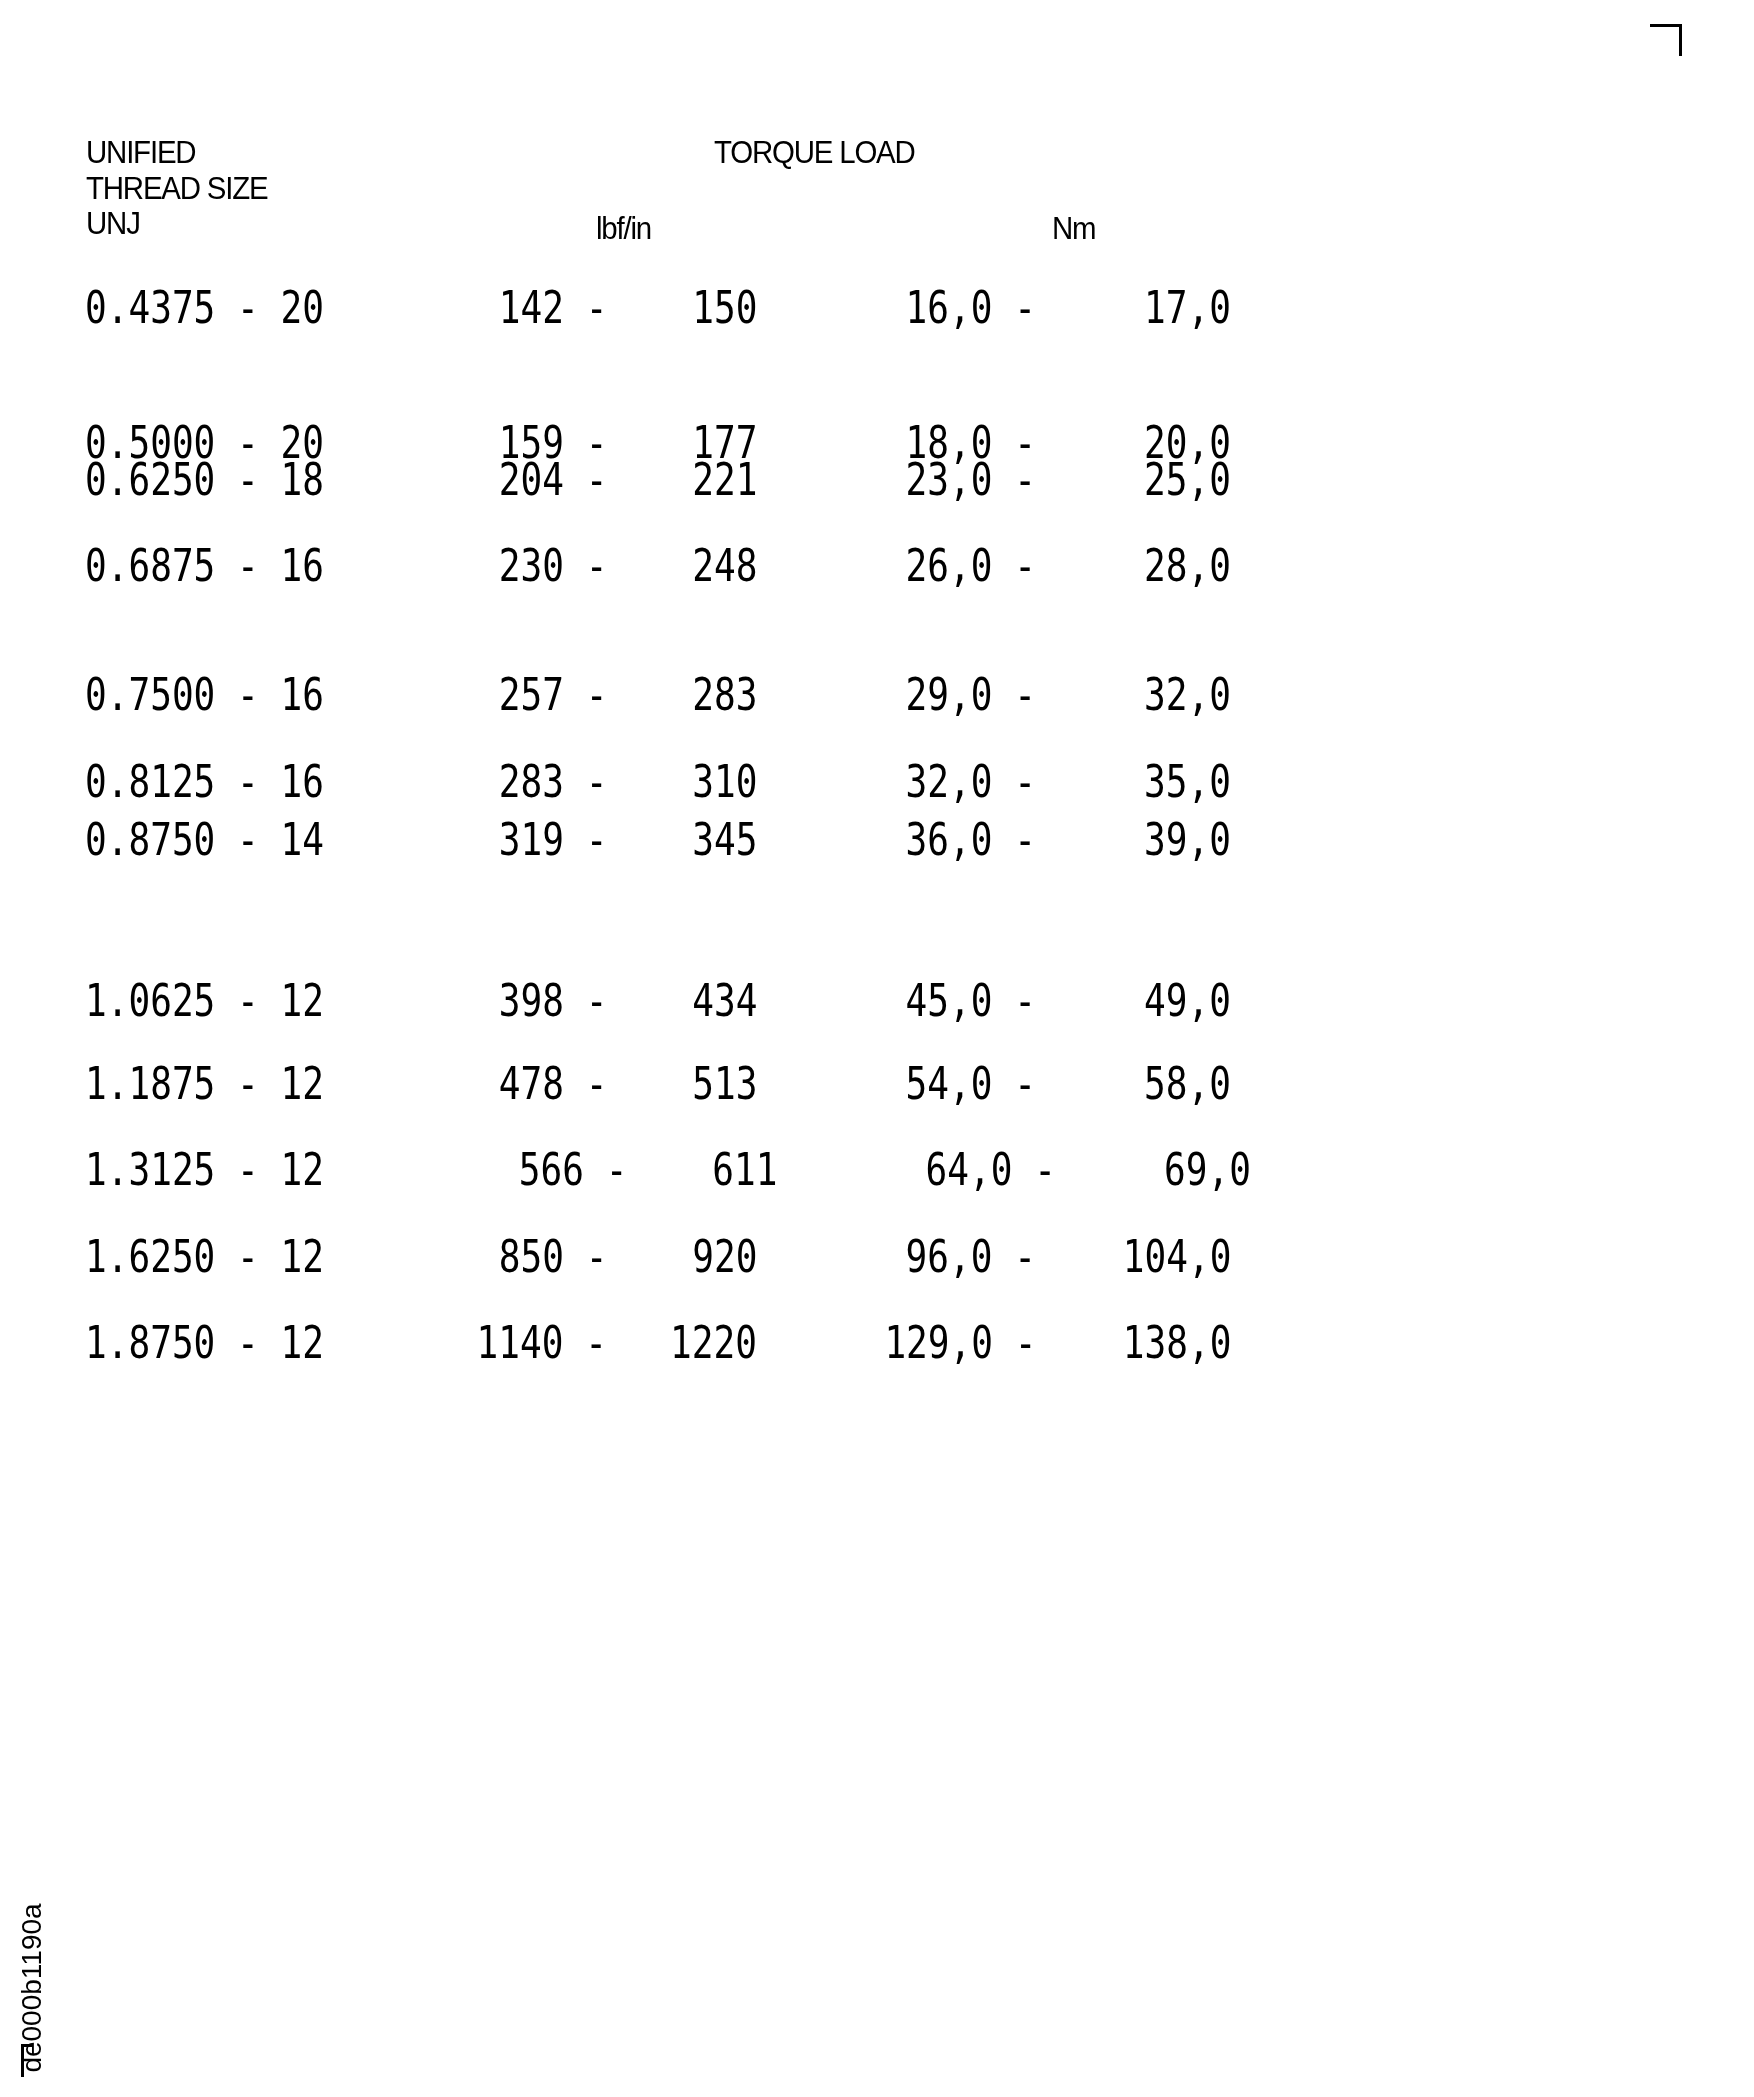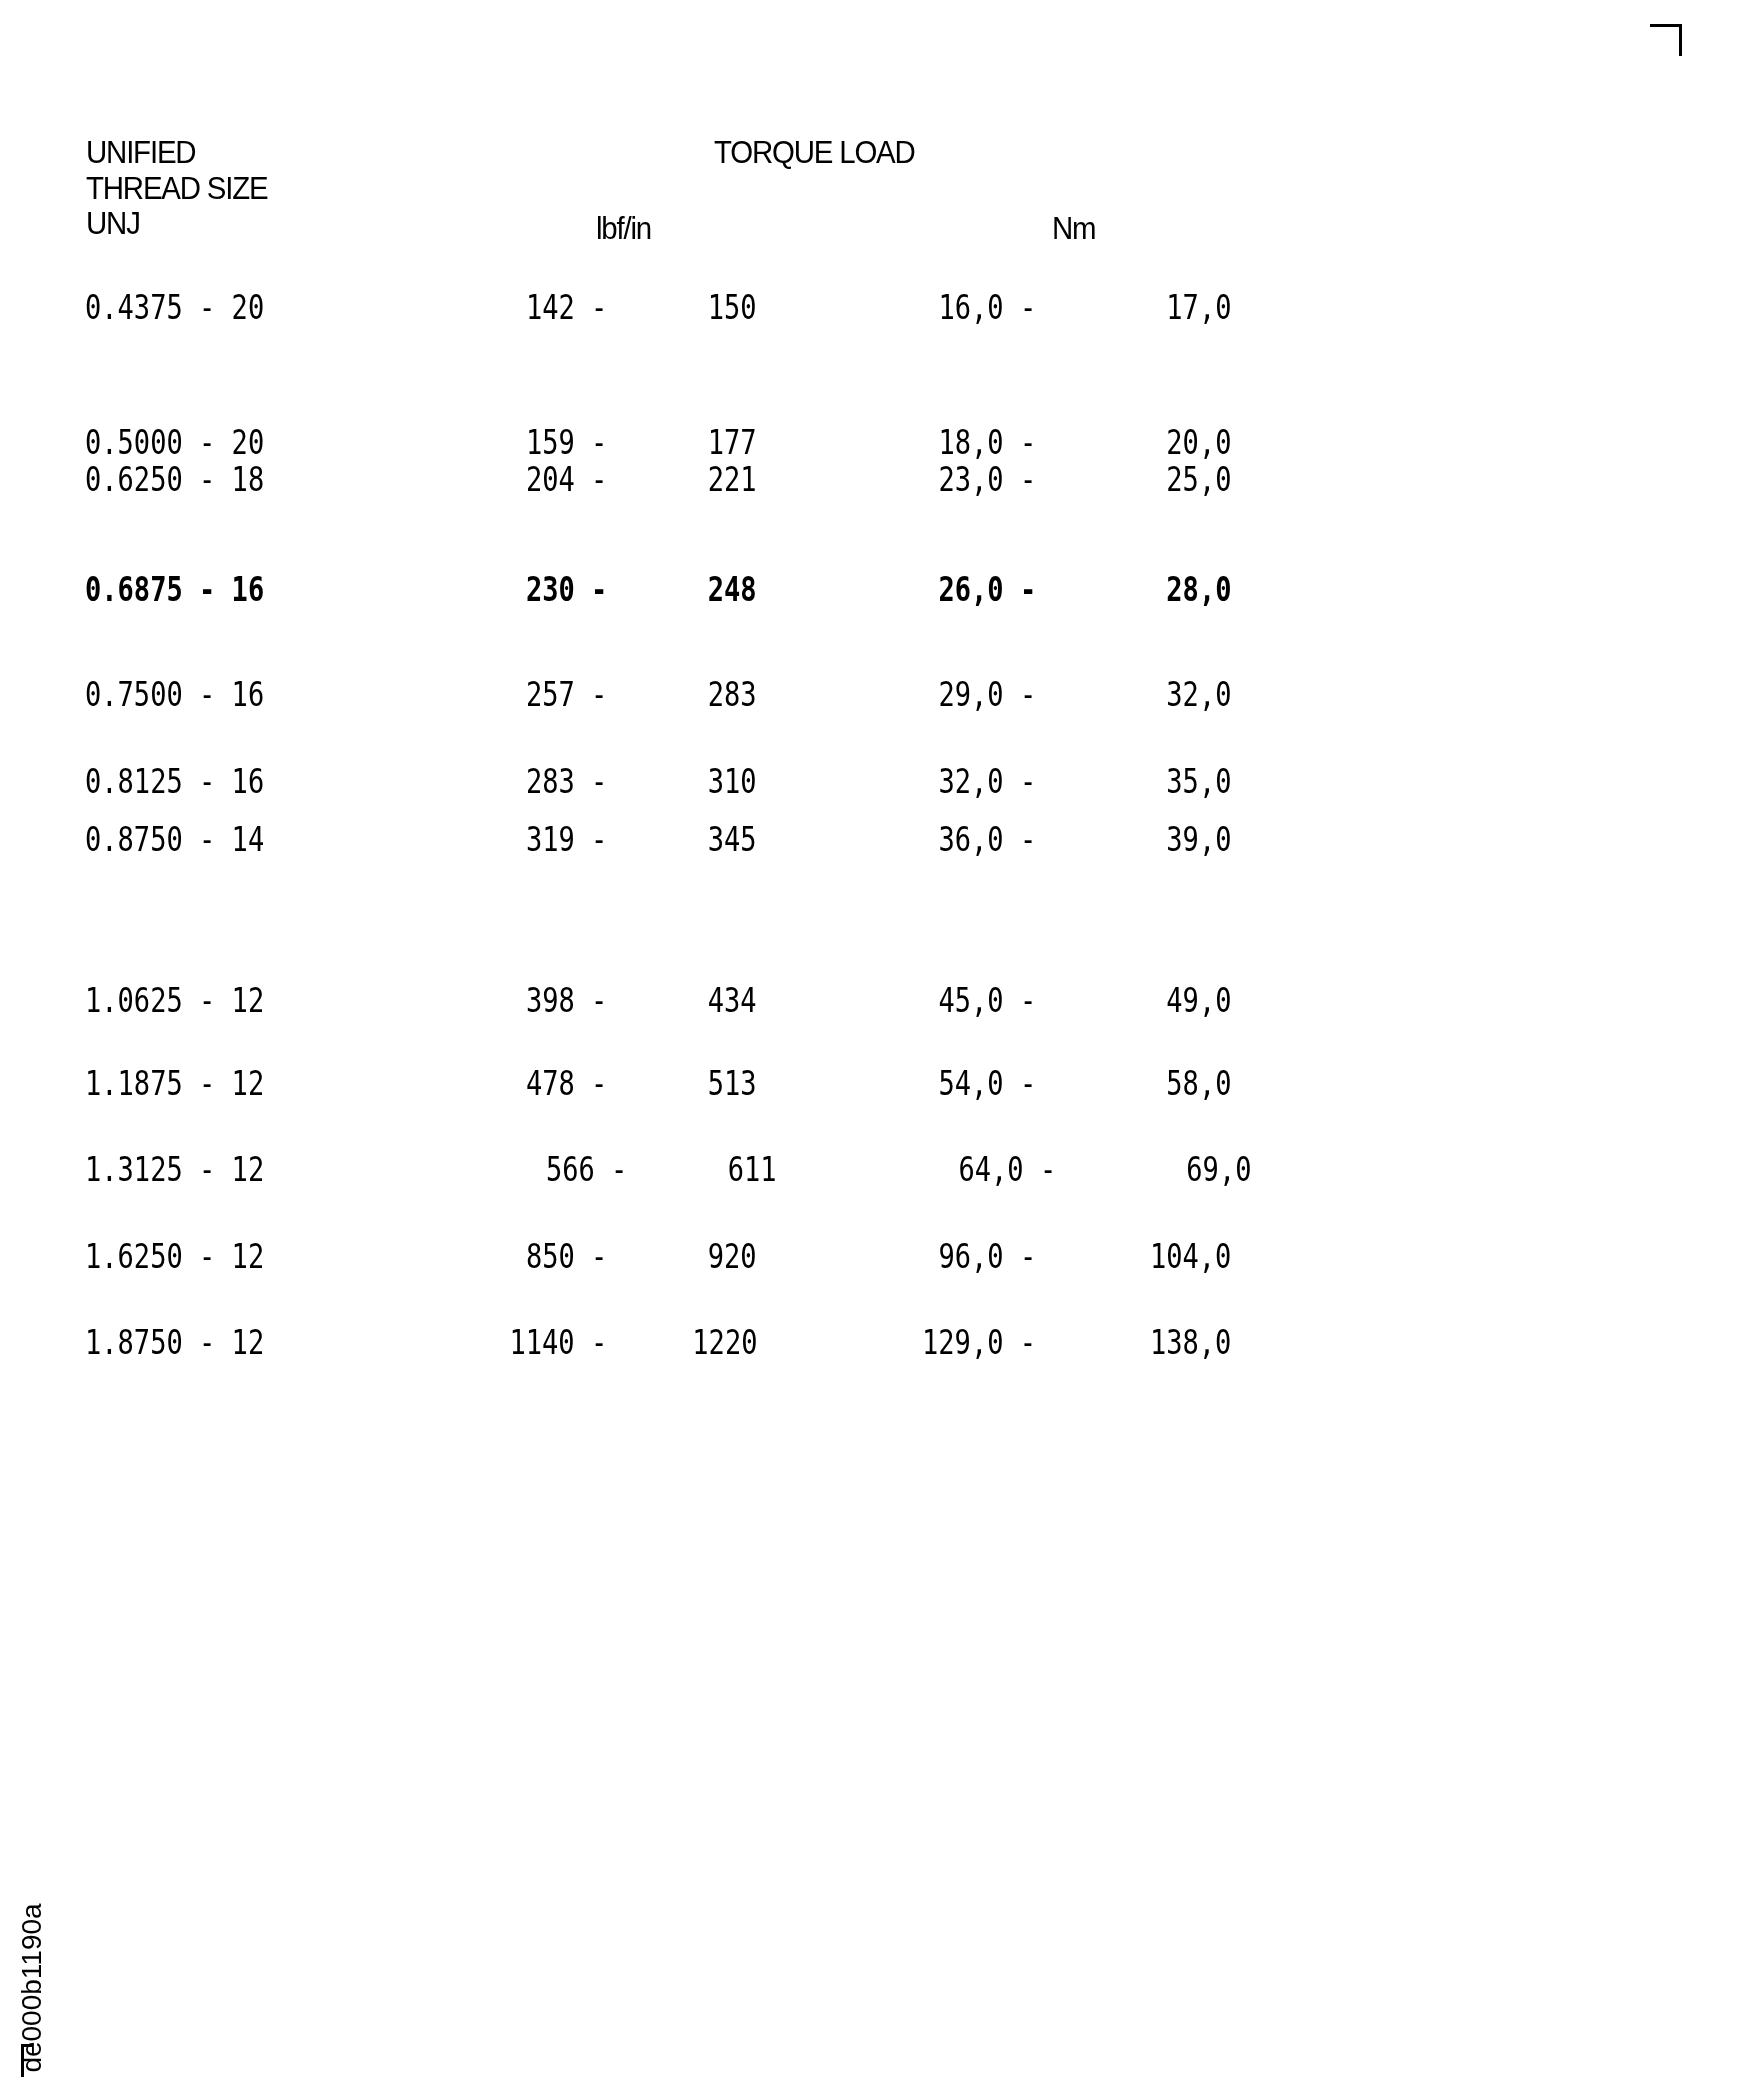--- a/index.html
+++ b/index.html
@@ -1,18 +1,18 @@
 <!DOCTYPE html>
 <html style="font-size:10.3px"><head>
 <meta charset="utf-8">
 <style>
   html, body { margin:0; padding:0; background:#ffffff; }
   body { width:1755px; height:2097px; position:relative; overflow:hidden; color:#000; }
   .hdr { position:absolute; font-family:"Liberation Sans", sans-serif; font-size:32px; line-height:1; letter-spacing:-1.3px; transform:scaleX(0.92); transform-origin:left top; white-space:nowrap; }
-  .row { position:absolute; left:0; width:1755px; height:45px; font-family:"DejaVu Sans Mono", monospace; font-size:33px; line-height:45px; }
+  .row { position:absolute; left:0; width:1755px; height:45px; font-family:"DejaVu Sans Mono", monospace; font-size:44px; line-height:45px; }
   .cell { position:absolute; top:0; white-space:nowrap; transform:scaleX(0.82); }
   .size { left:85px; transform-origin:left center; }
   .lbfmin { right:calc(1755px - 607px); text-align:right; transform-origin:right center; }
   .lbfmax { right:calc(1755px - 757px); text-align:right; transform-origin:right center; }
   .nmmin { right:calc(1755px - 1036px); text-align:right; transform-origin:right center; }
   .nmmax { right:calc(1755px - 1231px); text-align:right; transform-origin:right center; }
   .corner-tr { position:absolute; left:1650px; top:24.4px; width:32px; height:31.5px; border-top:3.2px solid #000; border-right:3.2px solid #000; box-sizing:border-box; }
   .ref-label { position:absolute; left:18px; top:2079px; transform:rotate(-90deg); transform-origin:left top; font-family:"Liberation Sans", sans-serif; font-size:28px; line-height:28px; white-space:nowrap; padding-left:6.4px; }
   .corner-bl { position:absolute; left:20.6px; top:2044px; width:11.6px; height:33px; border-left:3.2px solid #000; border-top:3.2px solid #000; box-sizing:border-box; }
 </style>
@@ -45,21 +45,21 @@
     <span class="cell nmmin">18,0 -</span>
     <span class="cell nmmax">20,0</span>
   </div>
   <div class="row" style="top:457px;">
     <span class="cell size">0.6250 - 18</span>
     <span class="cell lbfmin">204 -</span>
     <span class="cell lbfmax">221</span>
     <span class="cell nmmin">23,0 -</span>
     <span class="cell nmmax">25,0</span>
   </div>
-  <div class="row" style="top:567px;font-weight:bold;">
+  <div class="row" style="top:543px;">
     <span class="cell size">0.6875 - 16</span>
     <span class="cell lbfmin">230 -</span>
     <span class="cell lbfmax">248</span>
     <span class="cell nmmin">26,0 -</span>
     <span class="cell nmmax">28,0</span>
   </div>
   <div class="row" style="top:672px;">
     <span class="cell size">0.7500 - 16</span>
     <span class="cell lbfmin">257 -</span>
     <span class="cell lbfmax">283</span>

